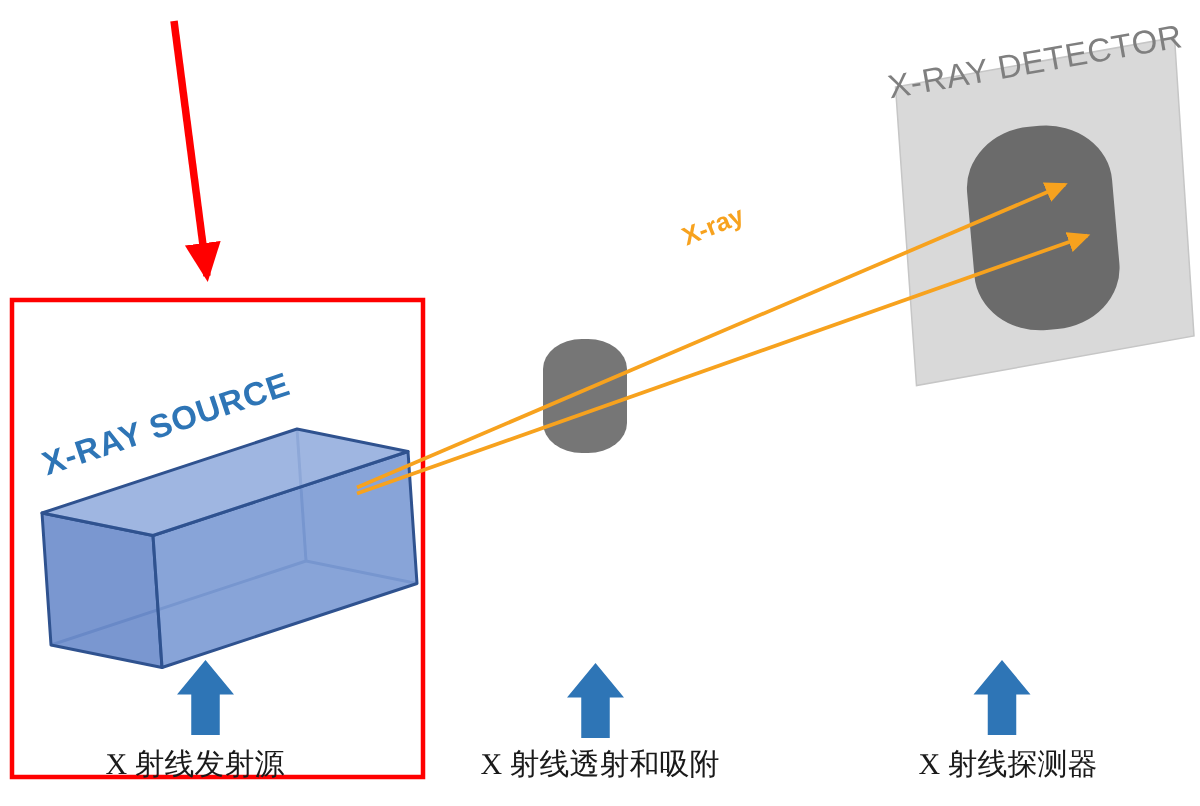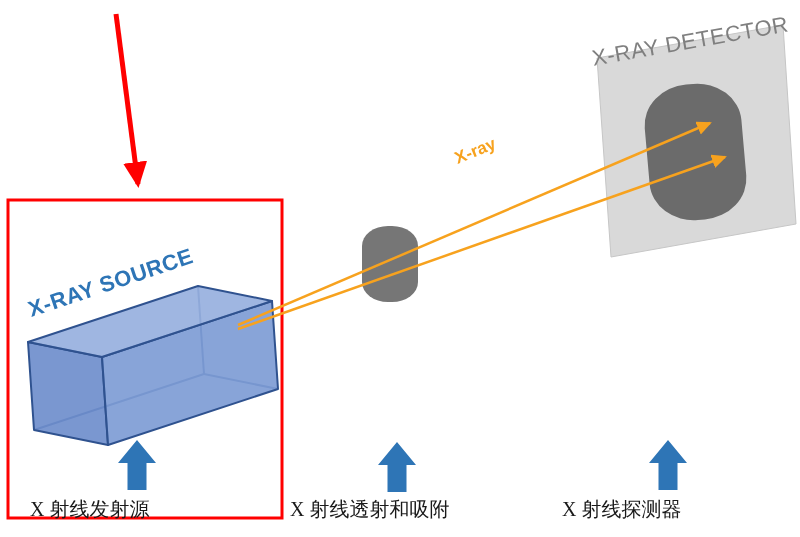--- a/index.html
+++ b/index.html
@@ -15,21 +15,21 @@
   }
   .lbl-detector{
     left:590px;top:46px;font-size:22px;letter-spacing:.5px;color:#7F7F7F;
     transform:rotate(-10deg);transform-origin:left top;
   }
   .lbl-xray{
     left:452px;top:150px;font-size:17px;color:#F7A21E;
     transform:rotate(-22deg);transform-origin:left top;font-weight:600;
   }
   .caption{
-    position:absolute;top:496px;font-size:20px;color:#1A1A1A;
+    position:absolute;top:496px;font-size:20px;color:#1A1A1A;text-align:center;
     font-family:"Liberation Serif", serif;
   }
   .cap-1{left:30px;width:200px;}
   .cap-2{left:290px;width:220px;}
   .cap-3{left:562px;width:220px;}
 </style>
 </head>
 <body>
 
 <div class="canvas">

